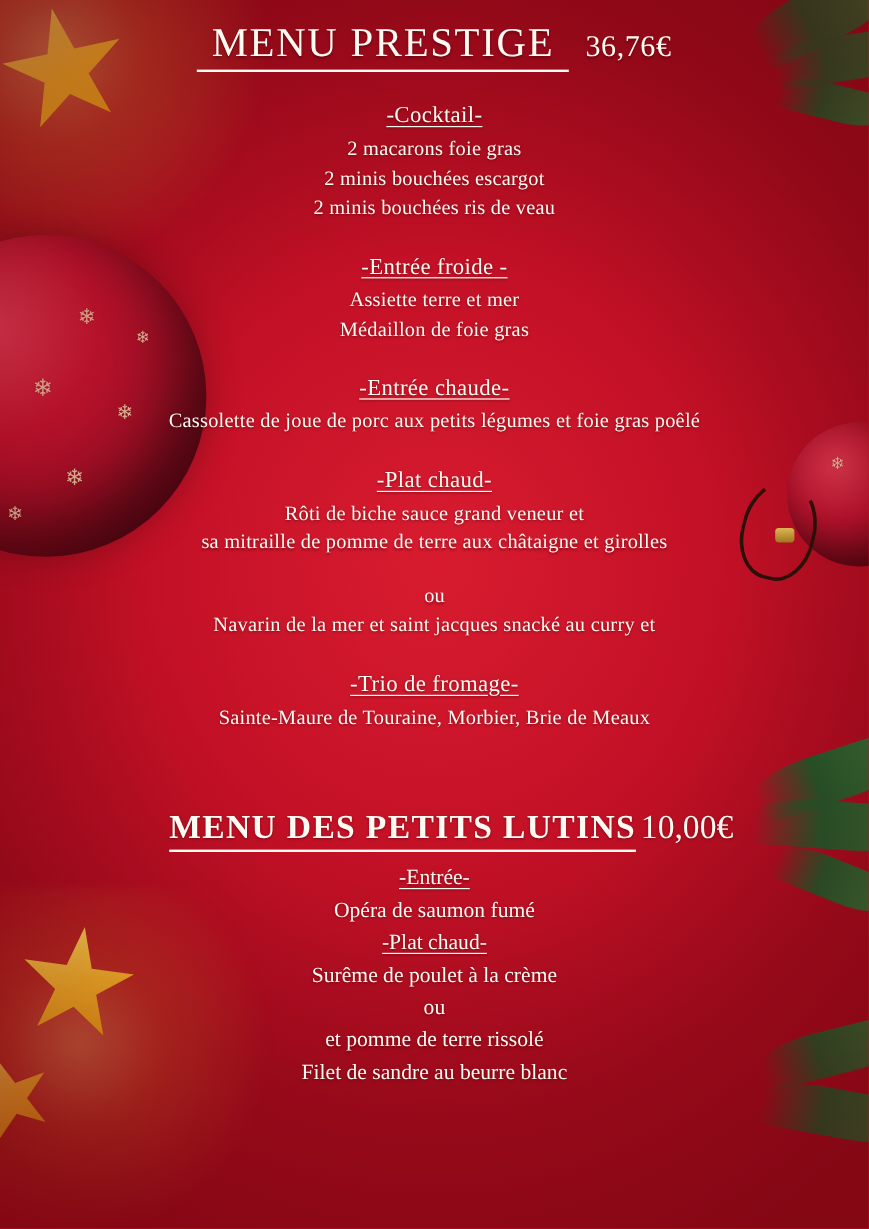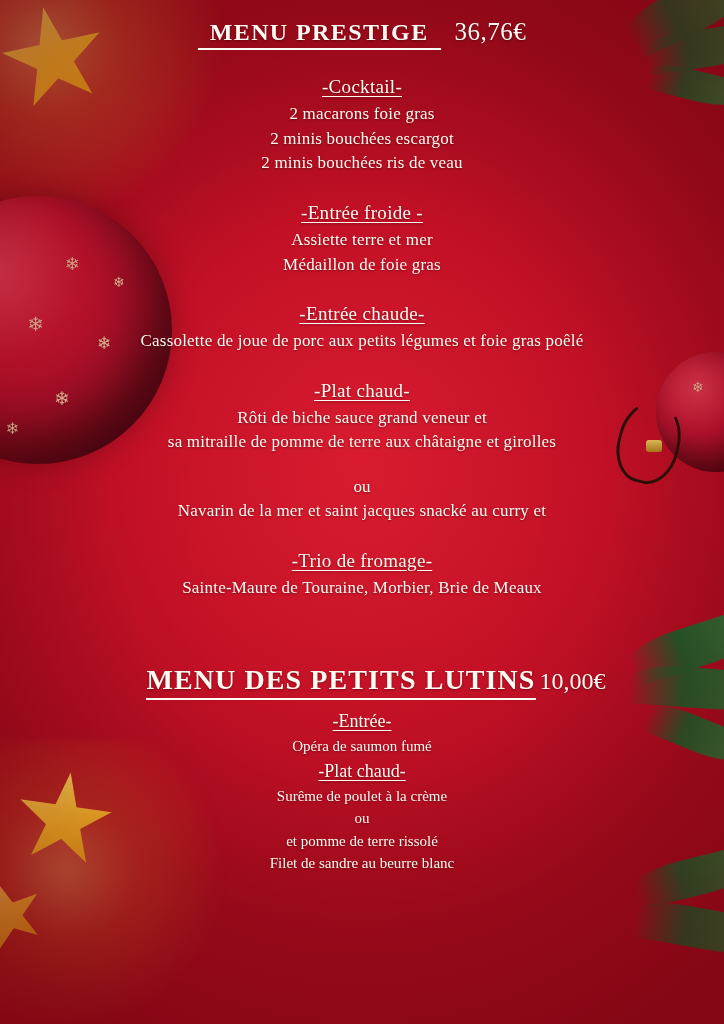--- a/index.html
+++ b/index.html
@@ -130,22 +130,22 @@
   }
 
   .menu-title-row {
     display: flex;
     align-items: baseline;
     justify-content: center;
     gap: 14px;
     margin-top: 18px;
   }
   .menu-title {
-    font-size: 24px;
-    font-weight: bold;
+    font-size: 34px;
+    font-weight: normal;
     letter-spacing: 1.4px;
     border-bottom: 2px solid #fffaf2;
     padding: 0 12px 2px 12px;
     text-align: right;
   }
   .menu-price {
     font-size: 25px;
     letter-spacing: .5px;
   }
 
@@ -176,30 +176,30 @@
     margin-top: 64px;
     padding-left: 28px;
   }
   .kids-title {
     font-size: 28px;
     font-weight: bold;
     letter-spacing: 1.1px;
     border-bottom: 2px solid #fffaf2;
     padding-bottom: 2px;
   }
-  .kids-price { font-size: 24px; }
+  .kids-price { font-size: 28px; }
   .kids-body { margin-top: 8px; }
   .kids-sub {
     font-size: 18px;
     text-decoration: underline;
     text-underline-offset: 3px;
     line-height: 1.5;
   }
   .kids-line {
-    font-size: 15px;
+    font-size: 18px;
     line-height: 1.5;
   }
 </style>
 </head>
 <body>
 
 <div class="bg">
   <div class="glow-tl"></div>
   <div class="glow-bl"></div>
 

